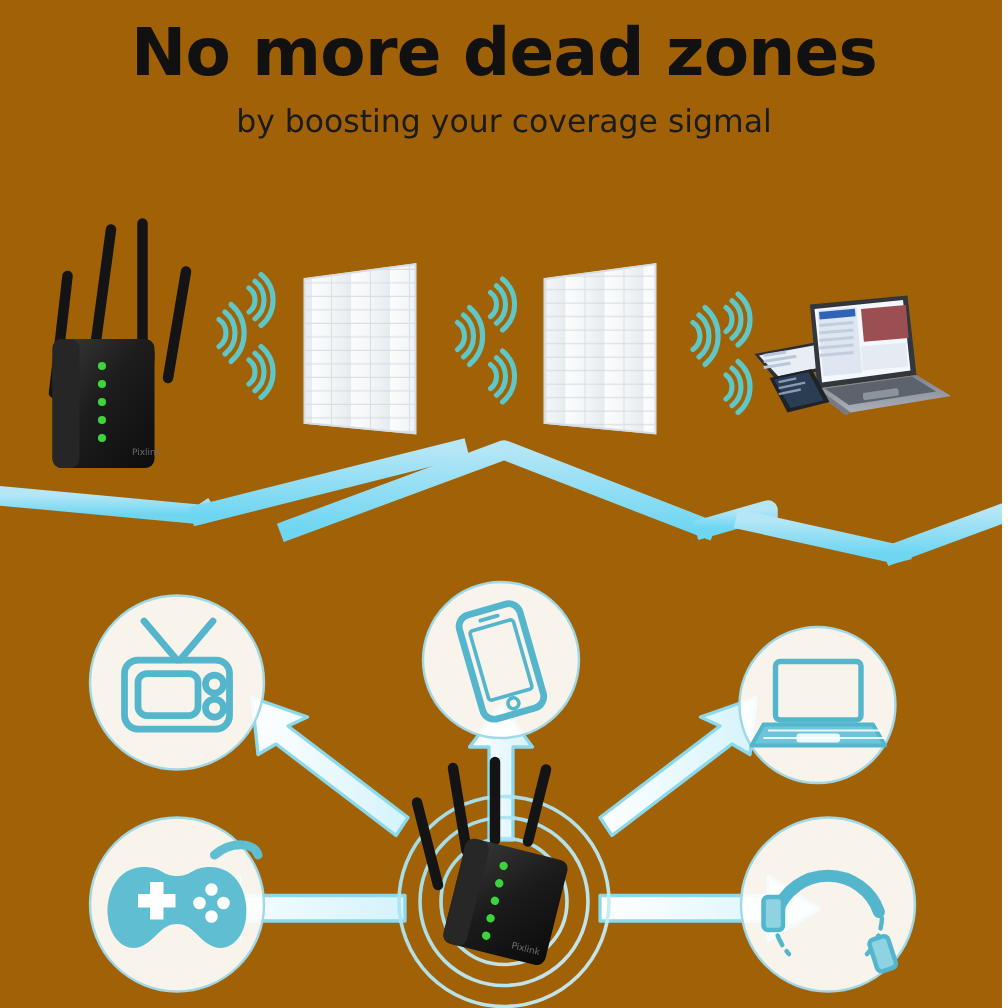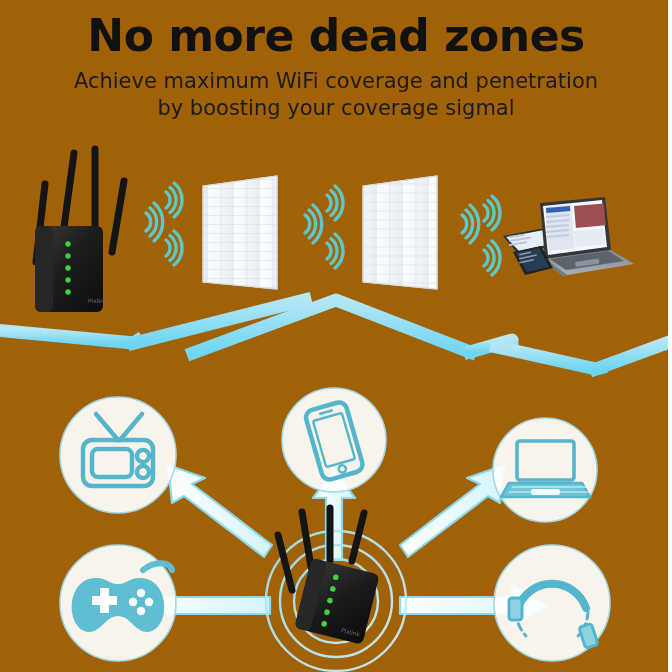--- a/index.html
+++ b/index.html
@@ -30,21 +30,20 @@
   .nosel{user-select:none;}
 </style>
 </head>
 <body>
 
 <div class="stage">
 
   <div class="hdr">
     <div class="hdr-title">No more dead zones</div>
     <div class="hdr-sub">
-      <span>Achieve maximum WiFi coverage and penetration</span>
       <span>by boosting your coverage sigmal</span>
     </div>
   </div>
 
   <svg class="layer nosel" viewBox="0 0 672 672">
     <defs>
       <linearGradient id="brickG" x1="0" y1="0" x2="1" y2="0">
         <stop offset="0%" stop-color="#fbfcfd"></stop>
         <stop offset="55%" stop-color="#f2f5f7"></stop>
         <stop offset="100%" stop-color="#e6ebef"></stop>

